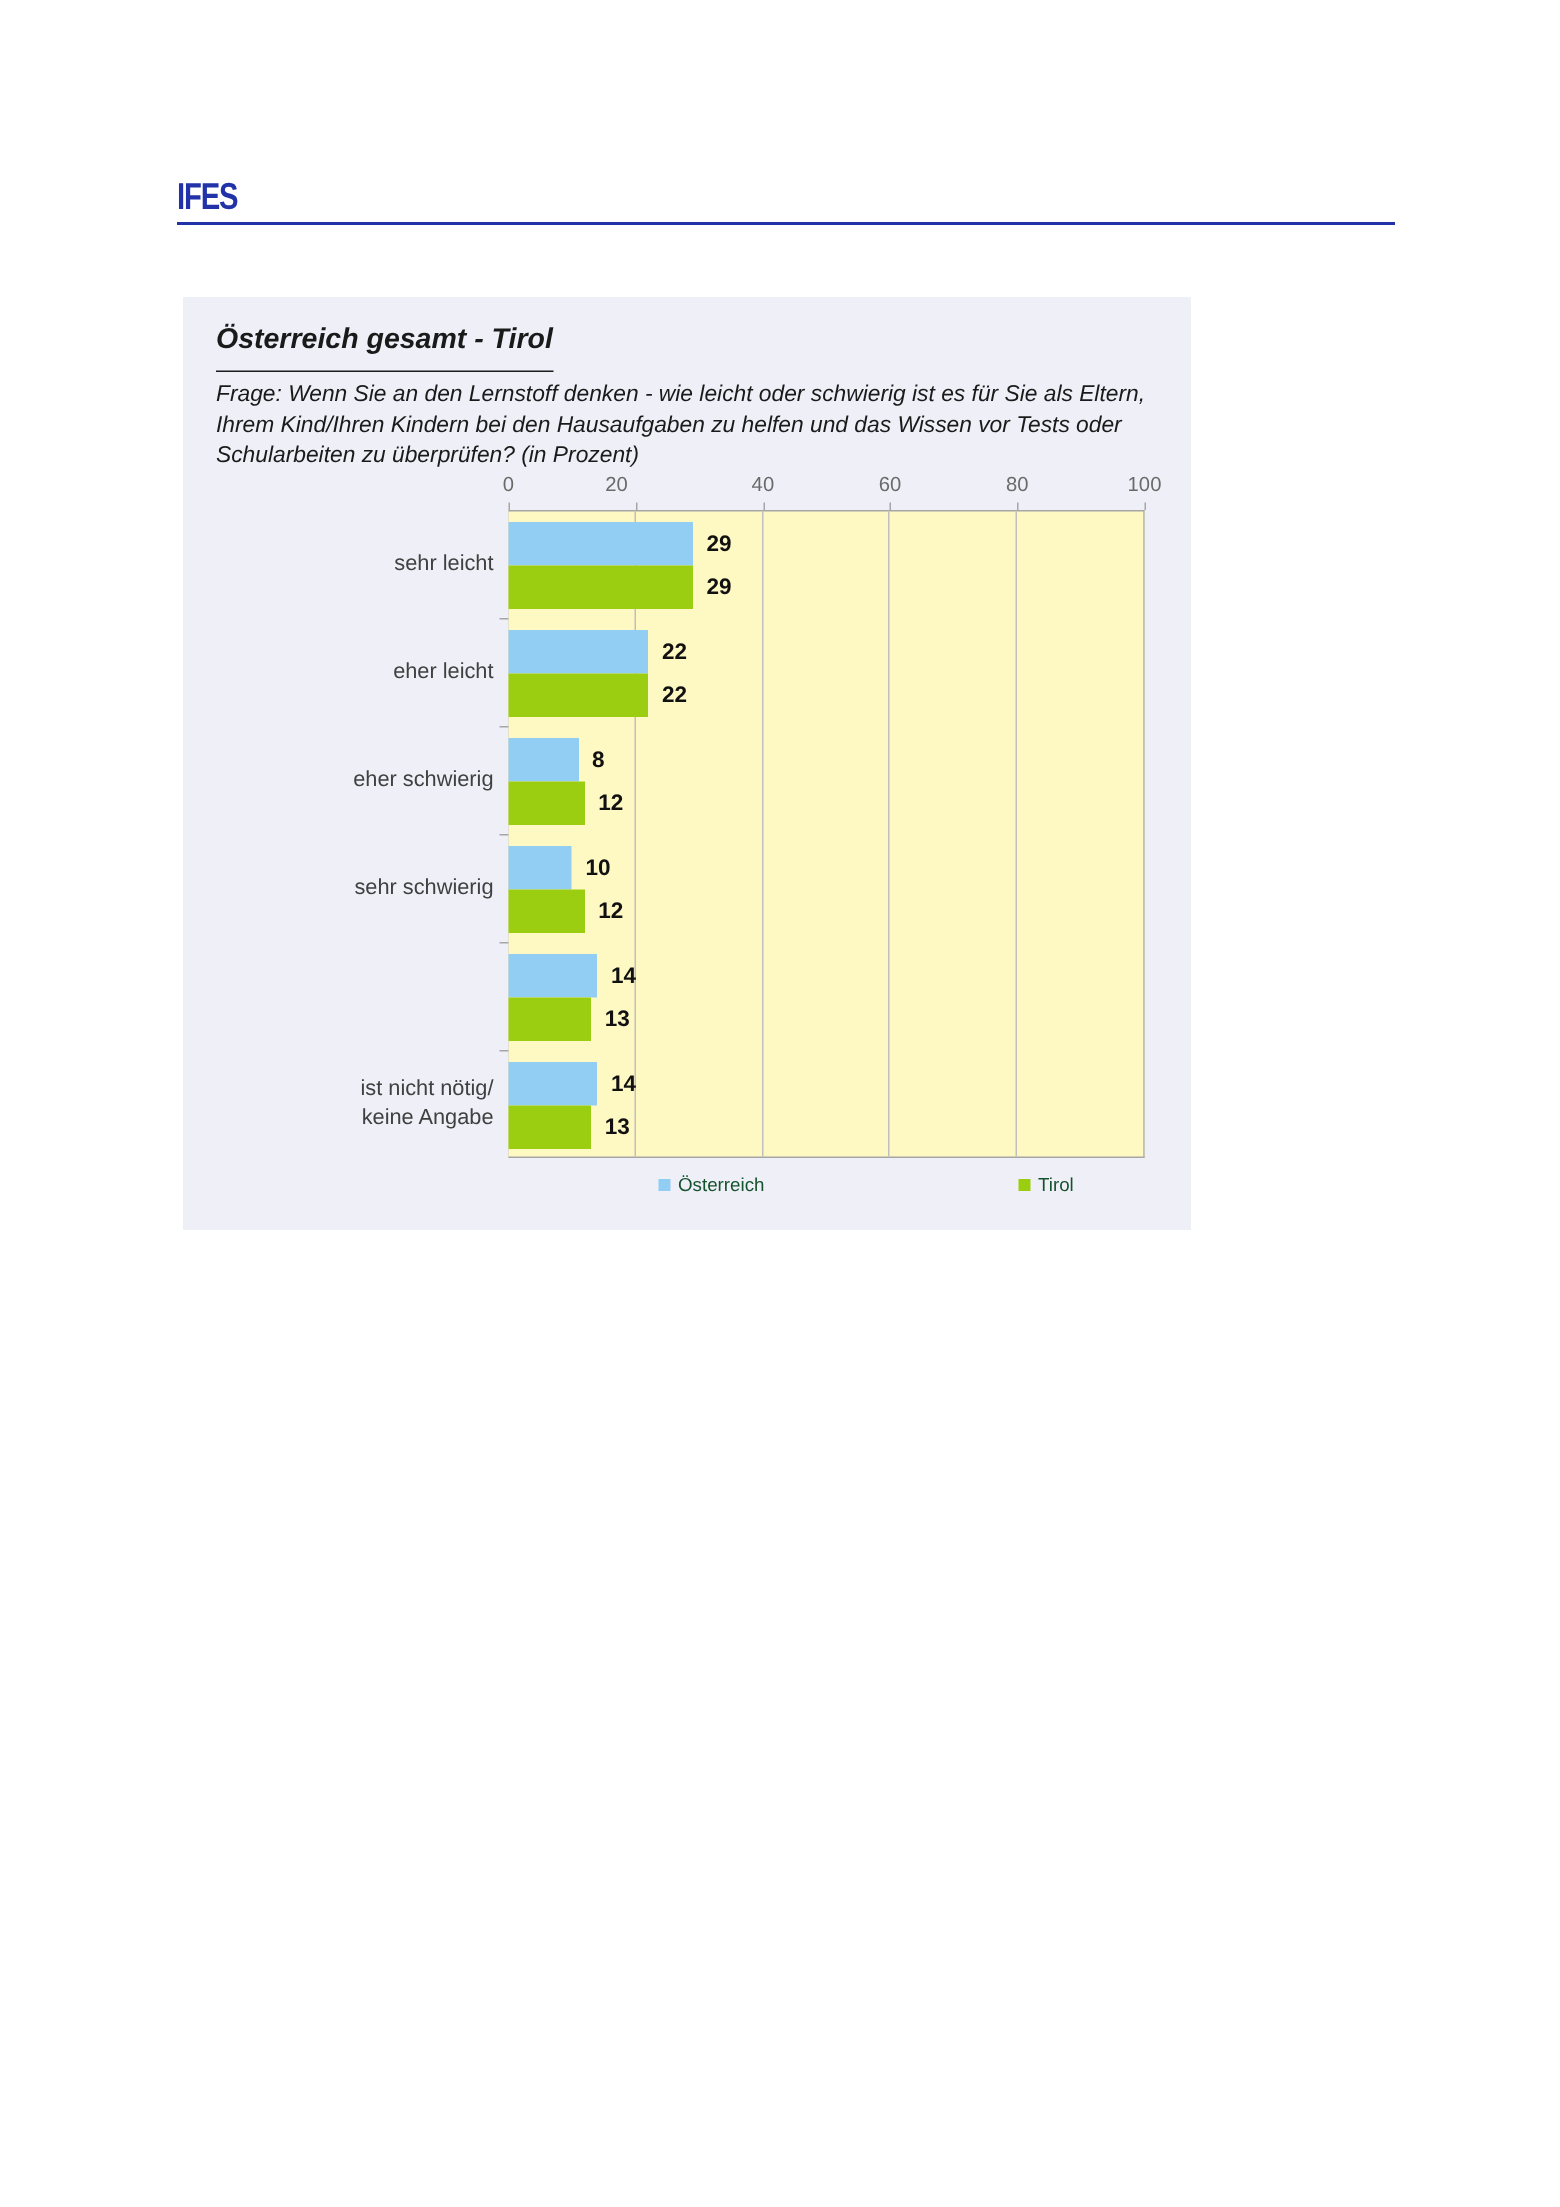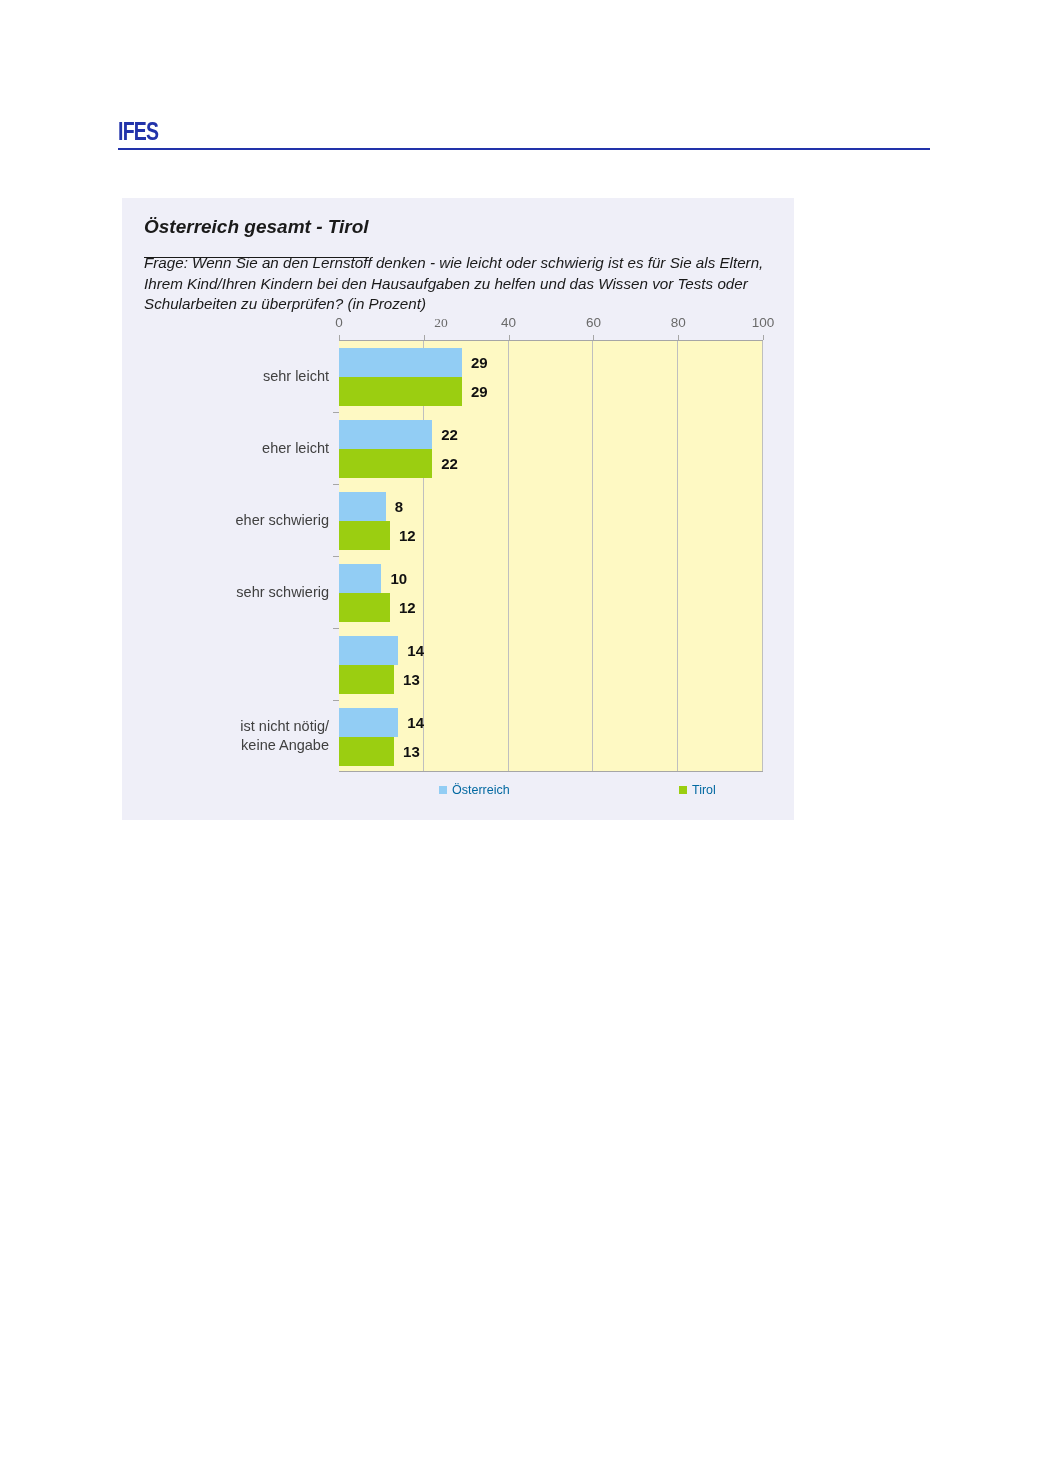--- a/index.html
+++ b/index.html
@@ -57,21 +57,21 @@
 
   #chart-title {
     position: absolute;
     left: 22px;
     top: 18px;
     font-size: 19px;
     font-weight: bold;
     font-style: italic;
     color: #1a1a1a;
     border-bottom: 1.5px solid #1a1a1a;
-    padding-bottom: 19px;
+    padding-bottom: 9px;
     display: inline-block;
     white-space: nowrap;
   }
 
   #chart-question {
     position: absolute;
     left: 22px;
     top: 55px;
     width: 640px;
     font-size: 15.2px;
@@ -184,21 +184,21 @@
     gap: 5px;
     white-space: nowrap;
   }
   .legend-swatch {
     width: 8px;
     height: 8px;
     display: inline-block;
   }
   .legend-label {
     font-size: 12.5px;
-    color: #0369a1;
+    color: #14532d;
   }
 </style>
 </head>
 <body>
 
 <div id="doc-header">
   <span id="logo-text">IFES</span>
   <div id="header-rule"></div>
 </div>
 
@@ -269,21 +269,21 @@
         <span class="legend-label">Österreich</span>
       </div>
       <div class="legend-entry" style="left: 340px;">
         <span class="legend-swatch" style="background: rgb(155, 206, 17);"></span>
         <span class="legend-label">Tirol</span>
       </div>
     </div>
 
 <div class="xtick-label" style="left: 217px;">0</div>
     <div class="xtick-mark" style="left: 217px;"></div>
-    <div class="xtick-label" style="left: 319px; font-family: Liberation Serif, serif;">20</div>
+    <div class="xtick-label" style="left: 289px;">20</div>
     <div class="xtick-mark" style="left: 301.8px;"></div>
     <div class="xtick-label" style="left: 386.6px;">40</div>
     <div class="xtick-mark" style="left: 386.6px;"></div>
     <div class="xtick-label" style="left: 471.4px;">60</div>
     <div class="xtick-mark" style="left: 471.4px;"></div>
     <div class="xtick-label" style="left: 556.2px;">80</div>
     <div class="xtick-mark" style="left: 556.2px;"></div>
     <div class="xtick-label" style="left: 641px;">100</div>
     <div class="xtick-mark" style="left: 641px;"></div>
     <div class="ytick-mark" style="top: 214px;"></div>

